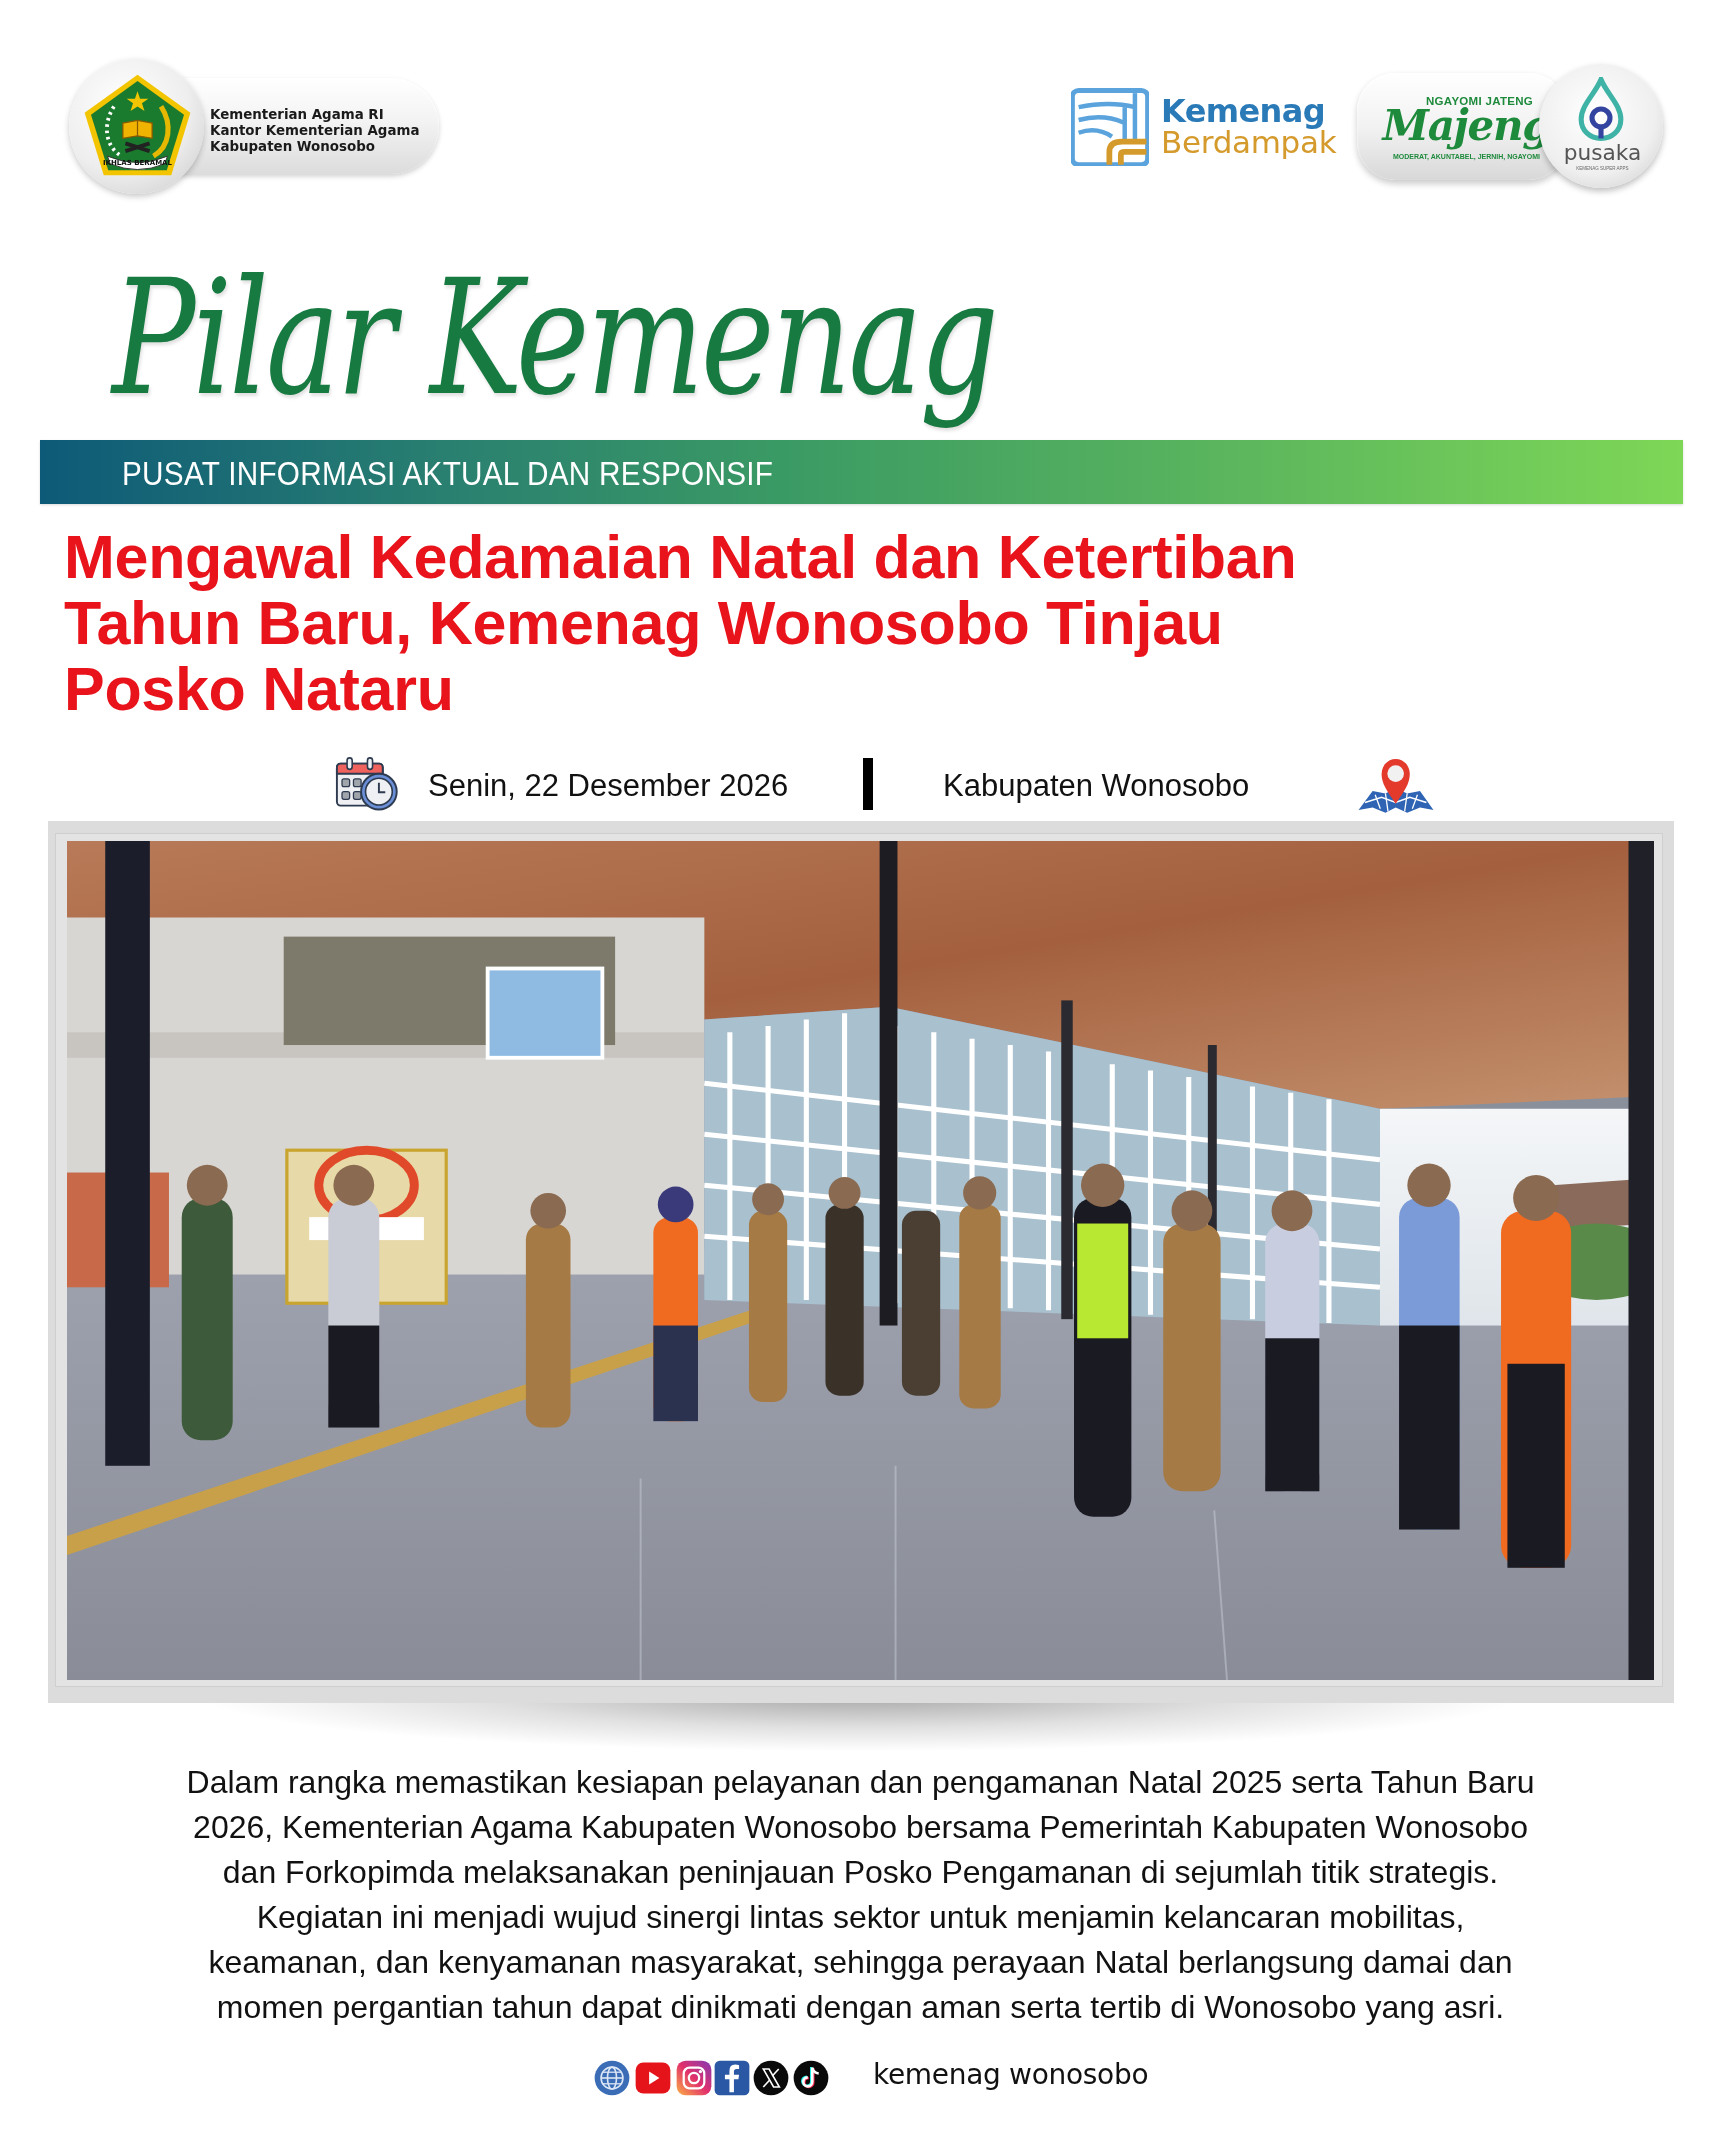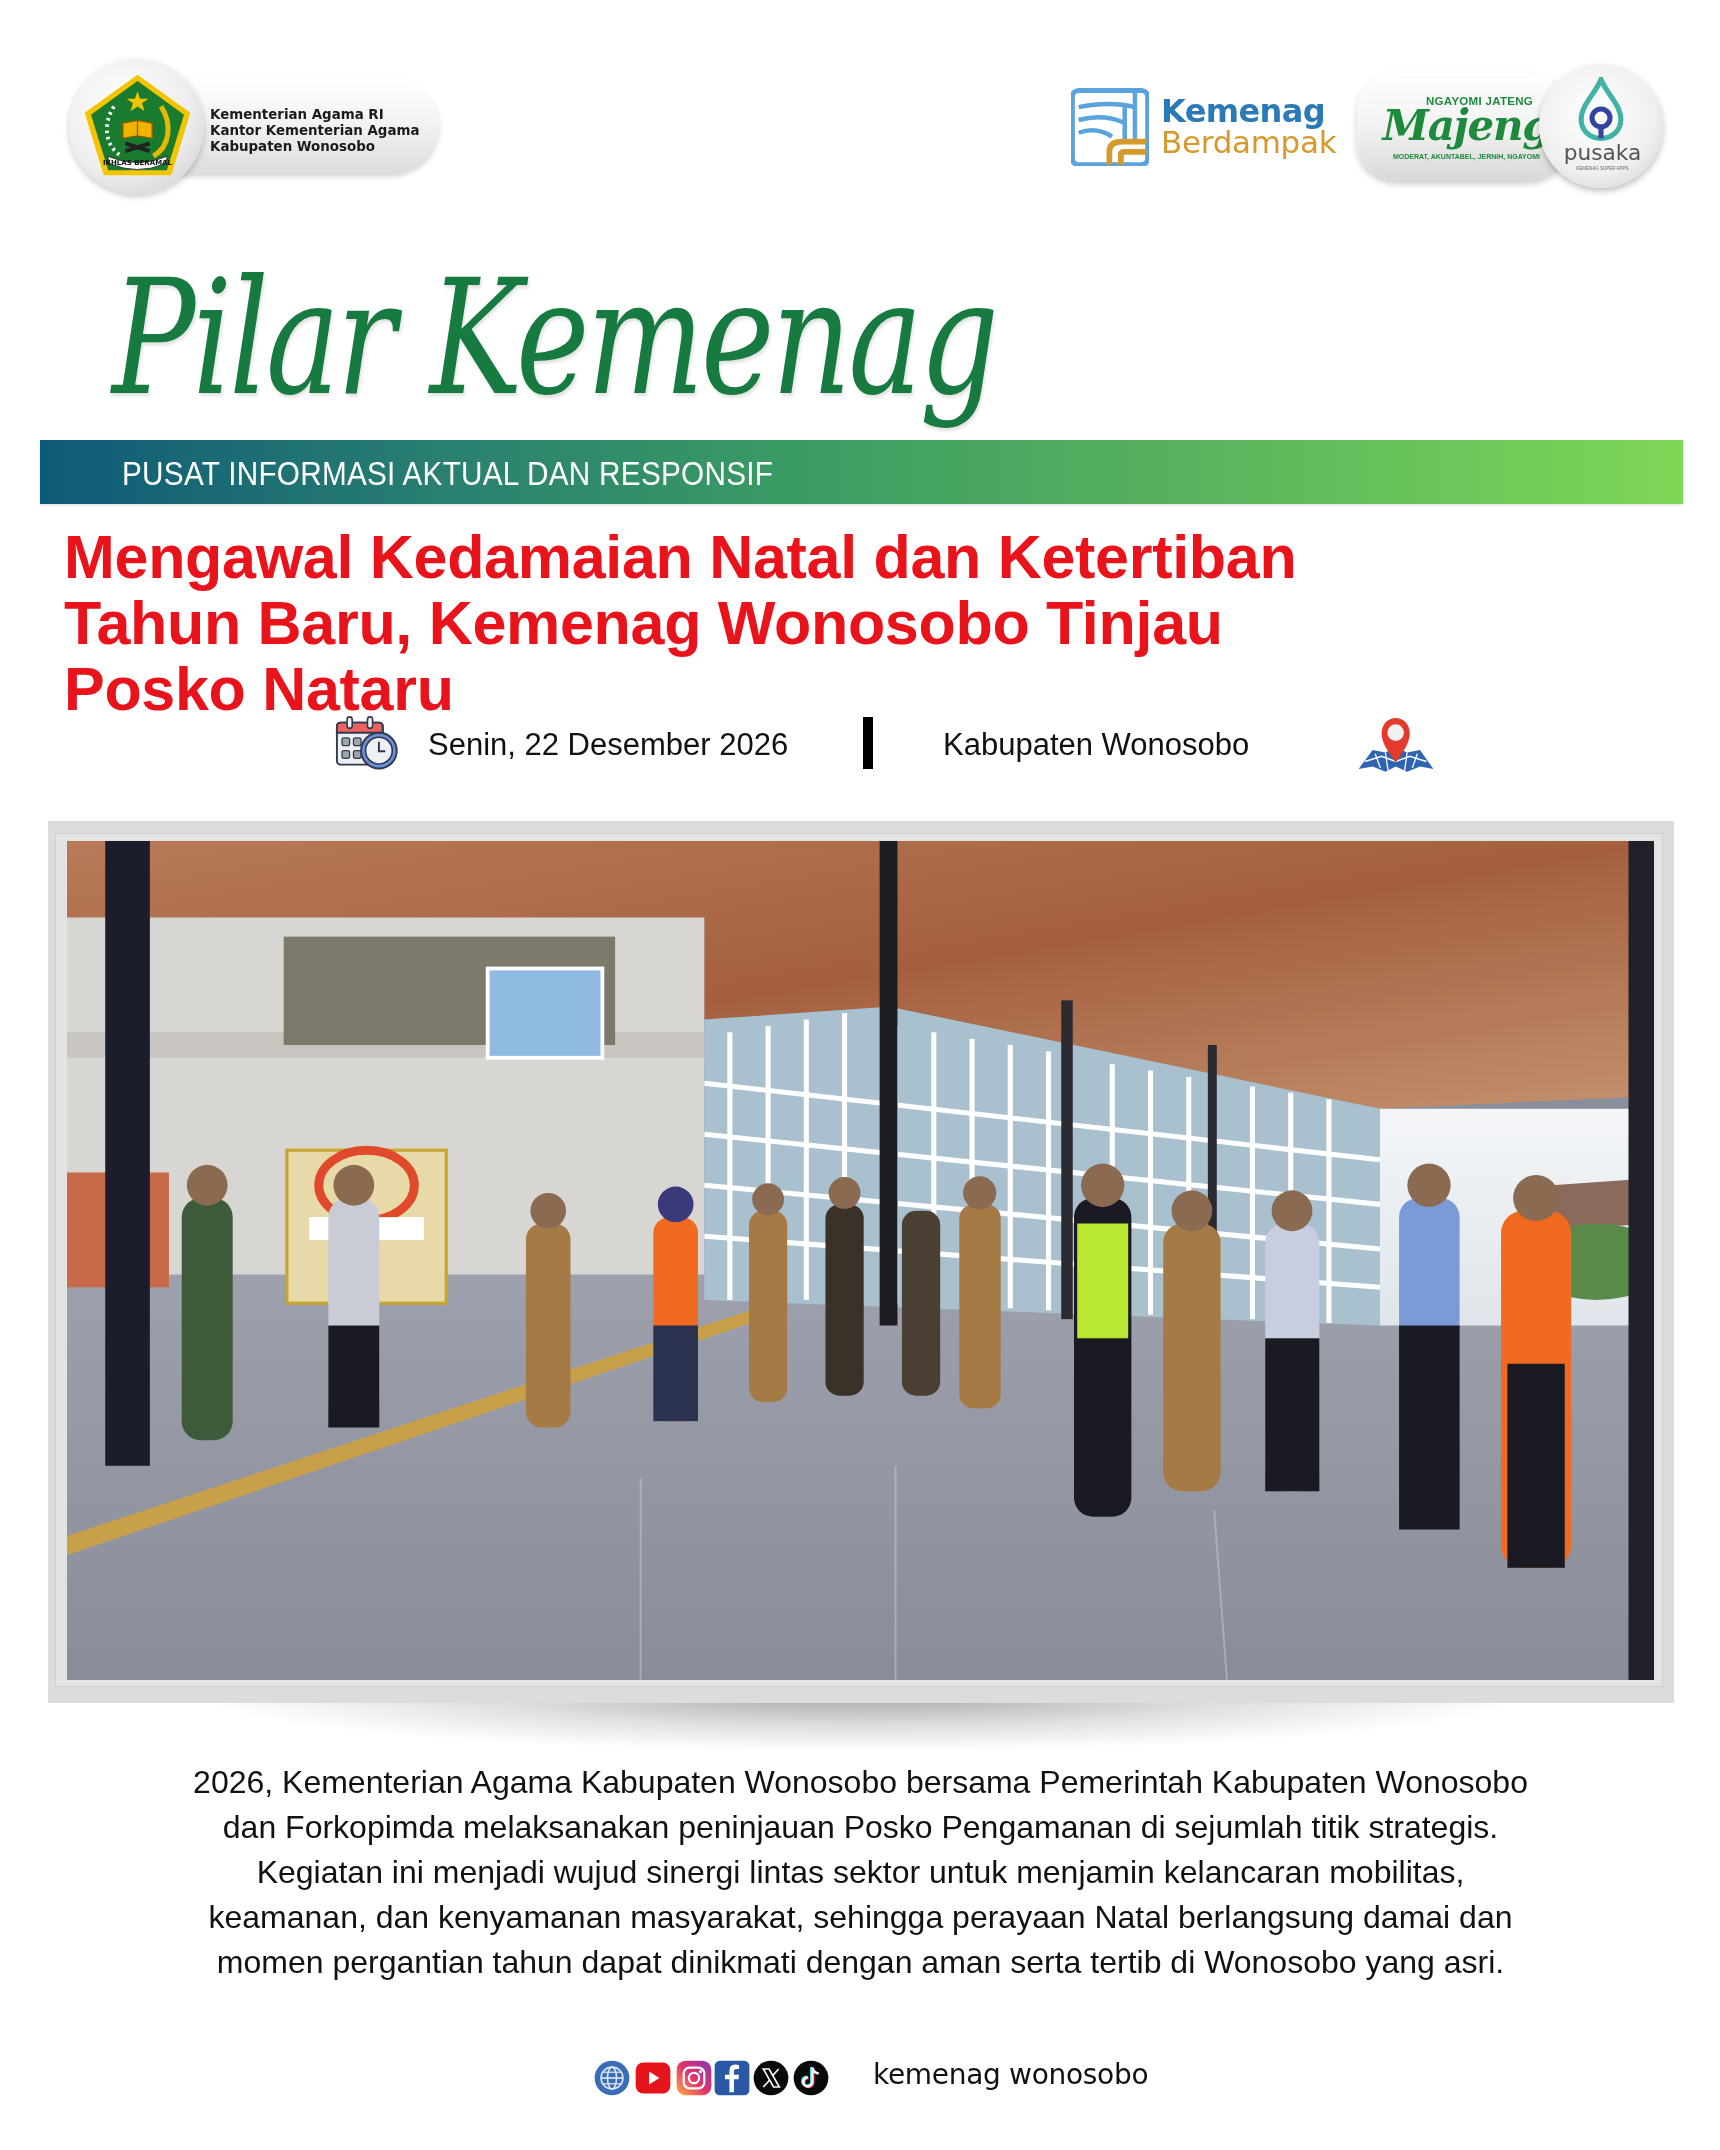--- a/index.html
+++ b/index.html
@@ -74,21 +74,21 @@
 
   
   .headline {
     position: absolute; left: 64px; top: 524px; width: 1593px; 
     font-family: "Liberation Sans", sans-serif; font-weight: bold; color: #e8131b;
     font-size: 61px; line-height: 66px; letter-spacing: -0.3px;
   }
   .headline div { white-space: nowrap; }
 
   
-  .meta-row { position: absolute; left: 0; top: 709px; width: 1721px; height: 70px; }
+  .meta-row { position: absolute; left: 0; top: 750px; width: 1721px; height: 70px; }
   .cal-icon { position: absolute; left: 333px; top: 6.4px; width: 67px; height: 56px; }
   .date-text { position: absolute; left: 428px; top: 18px; font-size: 31px; color: #111; white-space: nowrap; font-family: "Liberation Sans", sans-serif; }
   .meta-divider { position: absolute; left: 863px; top: 7.6px; width: 9.6px; height: 52px; background: #000; }
   .loc-text { position: absolute; left: 943px; top: 18px; font-size: 31px; color: #111; white-space: nowrap; font-family: "Liberation Sans", sans-serif;}
   .map-icon { position: absolute; left: 1356px; top: 5.1px; width: 80px; height: 59px; }
 
   
   .photo-frame {
     position: absolute; left: 48px; top: 821px; width: 1626px; height: 882px;
     background: #dcdcdc;
@@ -321,20 +321,21 @@
 
     <g stroke="#c8ccd6" stroke-width="3" opacity="0.5">
       <line x1="900" y1="1000" x2="900" y2="1316"></line>
       <line x1="1300" y1="980" x2="1300" y2="1316"></line>
       <line x1="1800" y1="1050" x2="1820" y2="1316"></line>
     </g>
   </svg>
 </div>
 
 <div class="body-text">
+  <div>Dalam rangka memastikan kesiapan pelayanan dan pengamanan Natal 2025 serta Tahun Baru</div>
   <div>2026, Kementerian Agama Kabupaten Wonosobo bersama Pemerintah Kabupaten Wonosobo</div>
   <div>dan Forkopimda melaksanakan peninjauan Posko Pengamanan di sejumlah titik strategis.</div>
   <div>Kegiatan ini menjadi wujud sinergi lintas sektor untuk menjamin kelancaran mobilitas,</div>
   <div>keamanan, dan kenyamanan masyarakat, sehingga perayaan Natal berlangsung damai dan</div>
   <div>momen pergantian tahun dapat dinikmati dengan aman serta tertib di Wonosobo yang asri.</div>
 </div>
 
 <div class="footer">
   <svg class="soc" style="left:5.1px" viewBox="0 0 56 56">
     <circle cx="28" cy="28" r="27" fill="#3b6db6"></circle>

